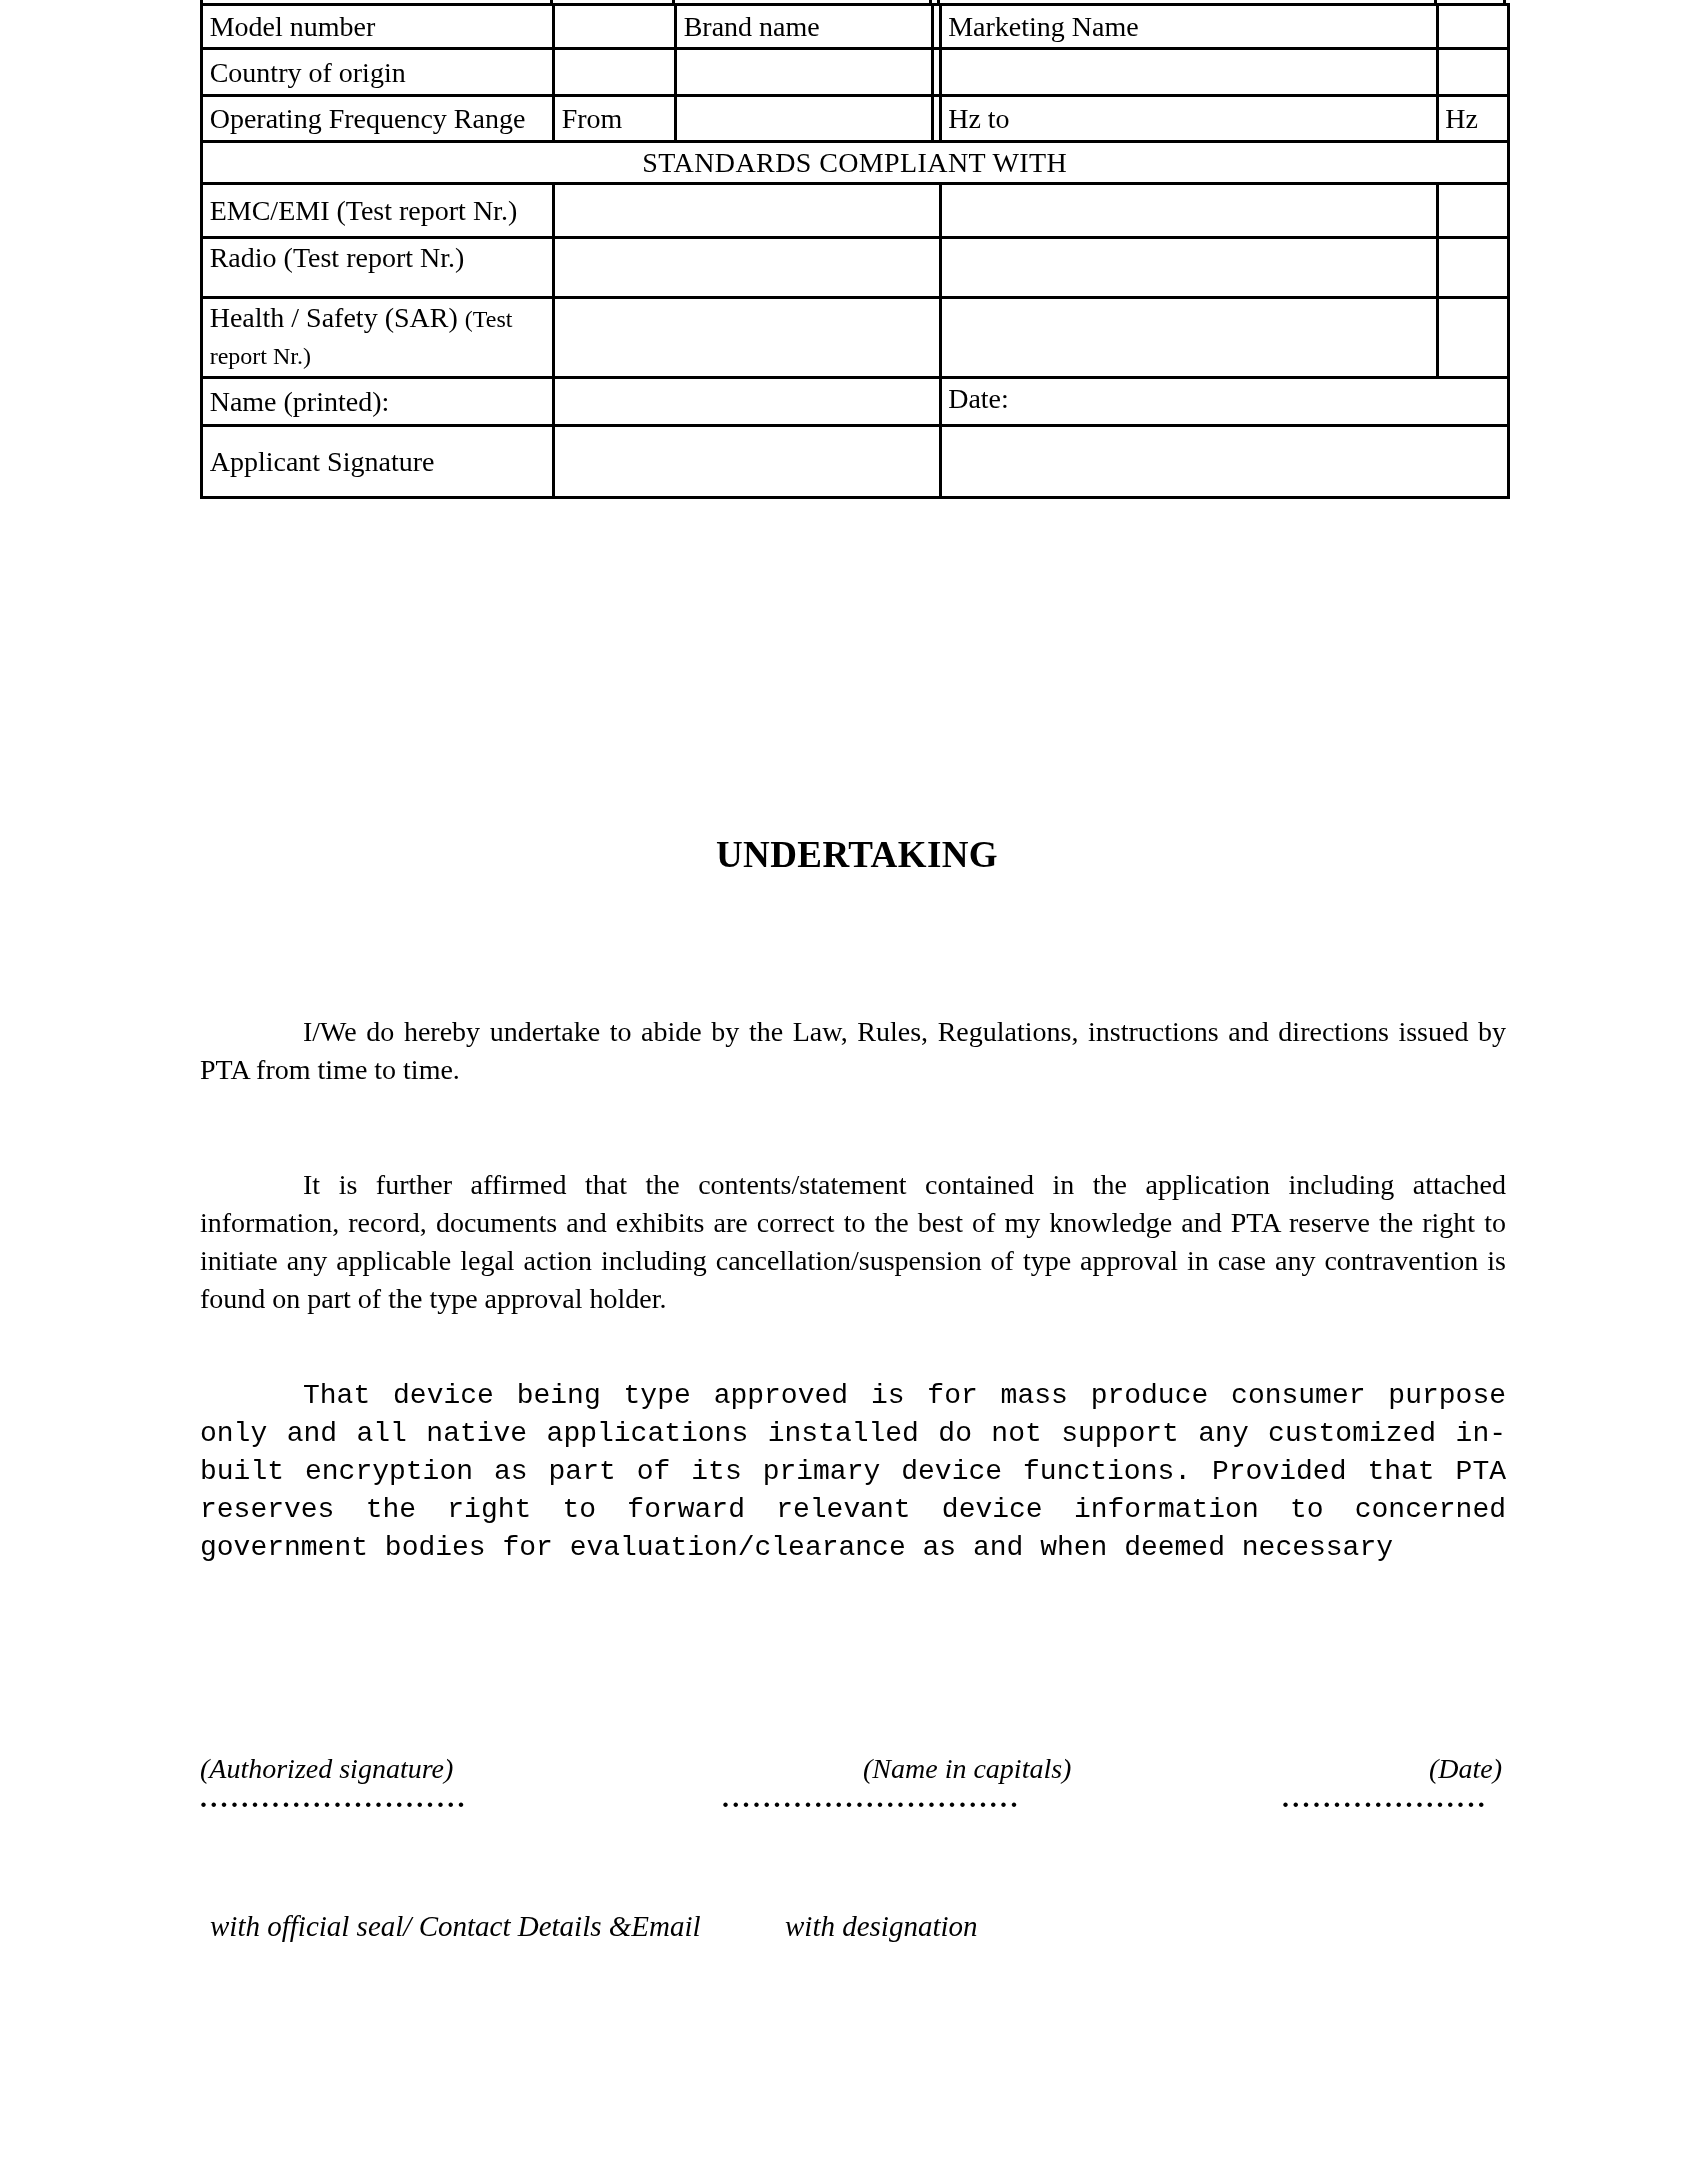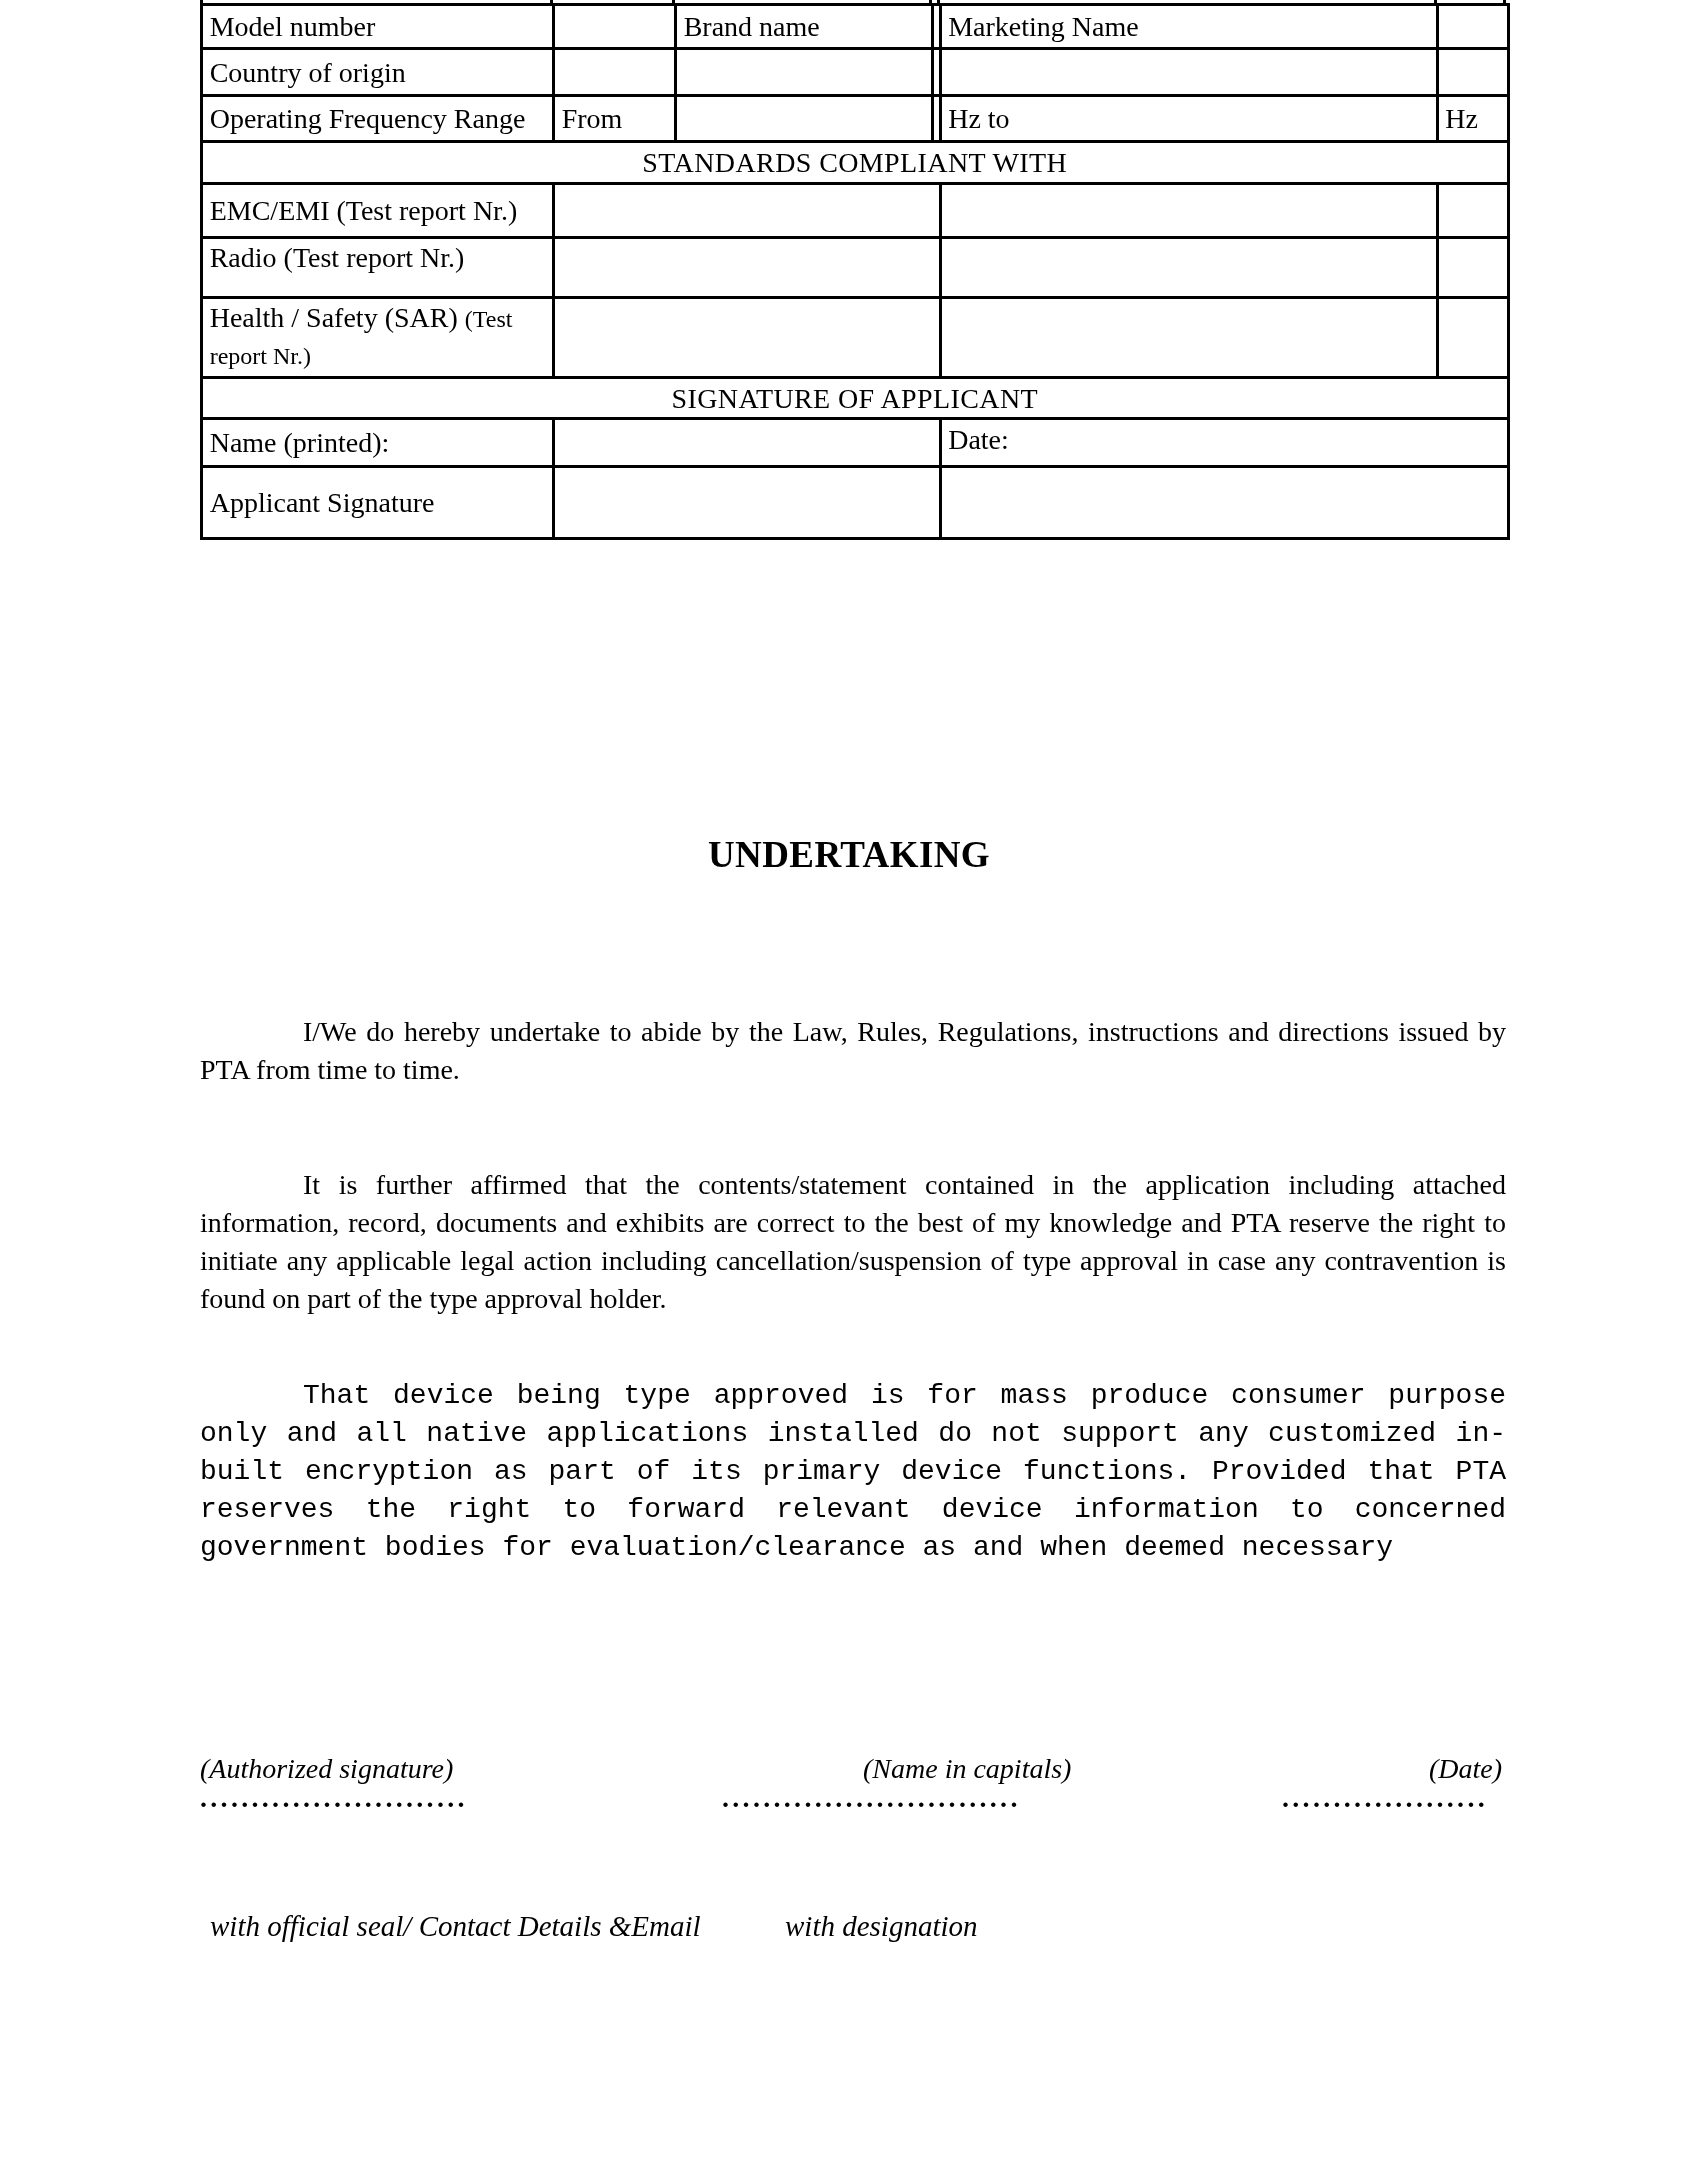--- a/index.html
+++ b/index.html
@@ -27,21 +27,21 @@
   }
   td.hdr{
     text-align:center;font-weight:normal;letter-spacing:0.4px;
   }
   .cell-justify-line{display:block;text-align:justify;text-align-last:justify;}
   .cell-line{display:block;}
   .small-inline{font-size:24px;}
 
   
   .doc-title{
-    position:absolute;left:196px;top:834px;width:1306px;
+    position:absolute;left:204px;top:834px;width:1306px;
     text-align:center;font-weight:bold;font-size:37px;line-height:42px;
     letter-spacing:0.4px;
   }
   .para{
     position:absolute;left:200px;width:1306px;
     font-size:28px;line-height:38px;
     text-align:justify;text-indent:103px;
   }
   .para-1{top:1013px;}
   .para-2{top:1166px;}
@@ -136,23 +136,20 @@
       </tr>
       <tr style="height:72px">
         <td style="vertical-align:top">
           <span>Health / Safety (SAR)</span>
           <span class="small-inline">(Test report Nr.)</span>
         </td>
         <td colspan="3"></td>
         <td></td>
         <td></td>
       </tr>
-      <tr style="height:40px">
-        <td class="hdr" colspan="6">SIGNATURE OF APPLICANT</td>
-      </tr>
       <tr style="height:48px">
         <td>Name (printed):</td>
         <td colspan="3"></td>
         <td colspan="2" style="vertical-align:top">Date:</td>
       </tr>
       <tr style="height:72px">
         <td>Applicant Signature</td>
         <td colspan="3"></td>
         <td colspan="2"></td>
       </tr>

